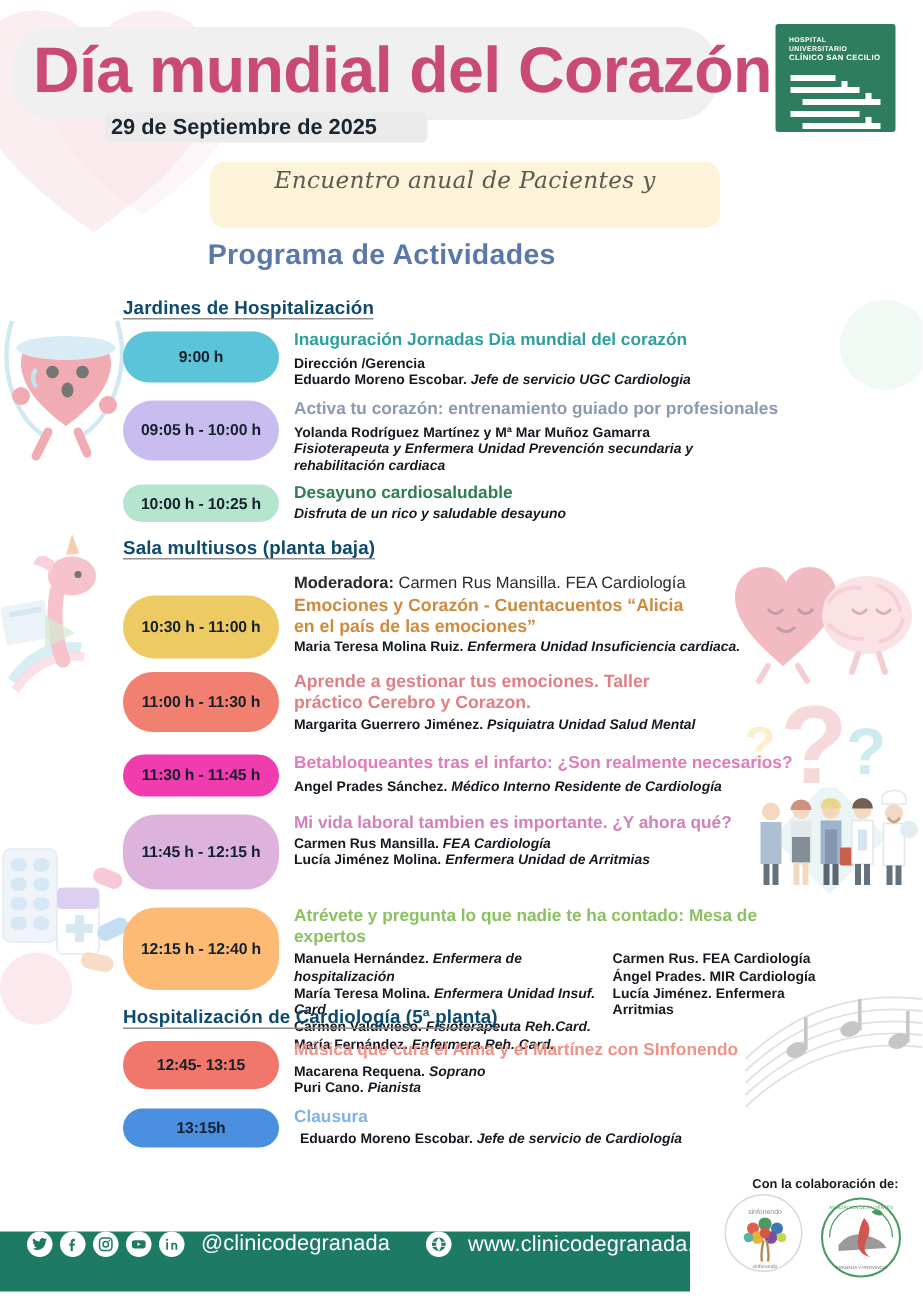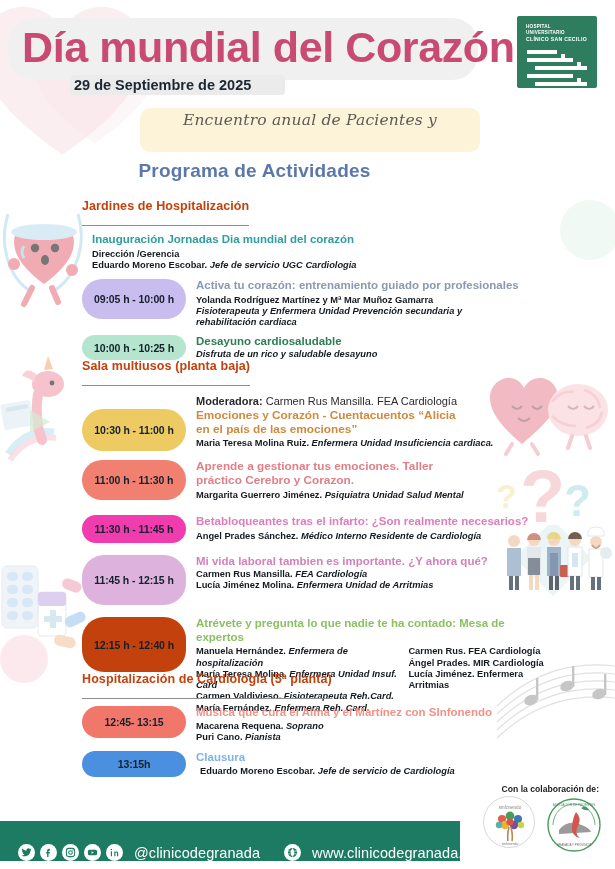--- a/index.html
+++ b/index.html
@@ -73,23 +73,23 @@
   .ribbon-text .l2 { display:block; padding-left: 34px; margin-top:-2px;}
 
   .programa {
     position: absolute; left: 0; top: 160px; width: 509px;
     text-align: center; font-size: 19px; font-weight: bold; color:#5b78ab;
     letter-spacing: .2px;
   }
 
   
   .section-head {
-    font-size: 12.5px; font-weight: bold; color:#c2410c;
+    font-size: 12.5px; font-weight: bold; color:#0c4a6e;
     border-bottom: 1.4px solid #8d8d8d; display:inline-block;
-    padding-bottom: 12px; letter-spacing: .1px;
+    padding-bottom: 0; letter-spacing: .1px;
   }
   .sec { position: absolute; }
   .row { position: relative; display: flex; align-items: flex-start; }
   .pill {
     flex: 0 0 auto; width: 104px; border-radius: 22px;
     font-size: 10.5px; font-weight: bold; color:#14202b;
     text-align:center; display:flex; align-items:center; justify-content:center;
     letter-spacing: -0.1px;
   }
   .rowtext { padding-left: 10px; flex: 1 1 auto; }
@@ -100,21 +100,21 @@
   .mod { font-size: 11px; color:#2a2a2a; line-height: 14px; }
   .mod b { font-weight: bold; }
 
   .two-col { display: flex; gap: 8px; }
   .two-col > div { flex: 1 1 auto; }
 
   
   .footbar {
     position:absolute; left: 0; bottom: 8px; width: 460px; height: 40px;
     background:#1d7a63;
-    display:flex; align-items:flex-end; gap: 0px; padding-left: 18px;
+    display:flex; align-items:flex-start; gap: 0px; padding-left: 18px;
   }
   .sicon {
     width: 17px; height: 17px; border-radius:50%; background:#fff; color:#1d7a63;
     display:inline-flex; align-items:center; justify-content:center;
     font-size: 10px; font-weight:bold; margin-right: 5px; flex:0 0 auto;
   }
   .handle { color:#ffffff; font-size: 14.5px; margin-left: 6px; letter-spacing:.1px;}
   .weburl { color:#ffffff; font-size: 14.5px; margin-left: 6px; letter-spacing:.1px;}
   .web-wrap { display:flex; align-items:center; margin-left: 24px; }
 
@@ -291,20 +291,21 @@
   <div class="ribbon-text">
     <span>Encuentro anual de Pacientes y</span>
   </div>
 
   <div class="programa">Programa de Actividades</div>
 
   <div class="sec" style="left:82px; top:196px; width:470px;">
     <div class="section-head">Jardines de Hospitalización</div>
 
     <div class="row" style="margin-top:7px;">
+      <div class="pill" style="background:#5bc4d8;height:34px;">9:00 h</div>
       <div class="rowtext">
         <div class="evt-title" style="color:#2f9e9e">Inauguración Jornadas Dia mundial del corazón</div>
         <div class="spk" style="margin-top:2px"><span>Dirección /Gerencia</span></div>
         <div class="spk"><span>Eduardo Moreno Escobar.</span> <span class="role">Jefe de servicio UGC Cardiologia</span></div>
       </div>
     </div>
 
     <div class="row" style="margin-top:8px;">
       <div class="pill" style="background:#c9bdf0;height:40px;">09:05 h - 10:00 h</div>
       <div class="rowtext">
@@ -359,21 +360,21 @@
     <div class="row" style="margin-top:12px;">
       <div class="pill" style="background:#ddb3dd;height:50px;">11:45 h - 12:15 h</div>
       <div class="rowtext">
         <div class="evt-title" style="color:#d481b9">Mi vida laboral tambien es importante. ¿Y ahora qué?</div>
         <div class="spk"><span>Carmen Rus Mansilla.</span> <span class="role"> FEA Cardiología</span></div>
         <div class="spk"><span>Lucía Jiménez Molina.</span> <span class="role">Enfermera Unidad de Arritmias</span></div>
       </div>
     </div>
 
     <div class="row" style="margin-top:12px;">
-      <div class="pill" style="background:#c2410c;height:55px;">12:15 h - 12:40 h</div>
+      <div class="pill" style="background:#fdba74;height:55px;">12:15 h - 12:40 h</div>
       <div class="rowtext">
         <div class="evt-title" style="color:#8cc063">Atrévete y pregunta lo que nadie te ha contado: Mesa de expertos</div>
         <div class="two-col" style="margin-top:2px">
           <div>
             <div class="spk"><span>Manuela Hernández.</span> <span class="role">Enfermera de hospitalización</span></div>
             <div class="spk"><span>María Teresa Molina.</span> <span class="role">Enfermera Unidad Insuf. Card</span></div>
             <div class="spk"><span>Carmen Valdivieso.</span> <span class="role">Fisioterapeuta Reh.Card.</span></div>
             <div class="spk"><span>María Fernández.</span> <span class="role">Enfermera Reh. Card.</span></div>
           </div>
           <div>

